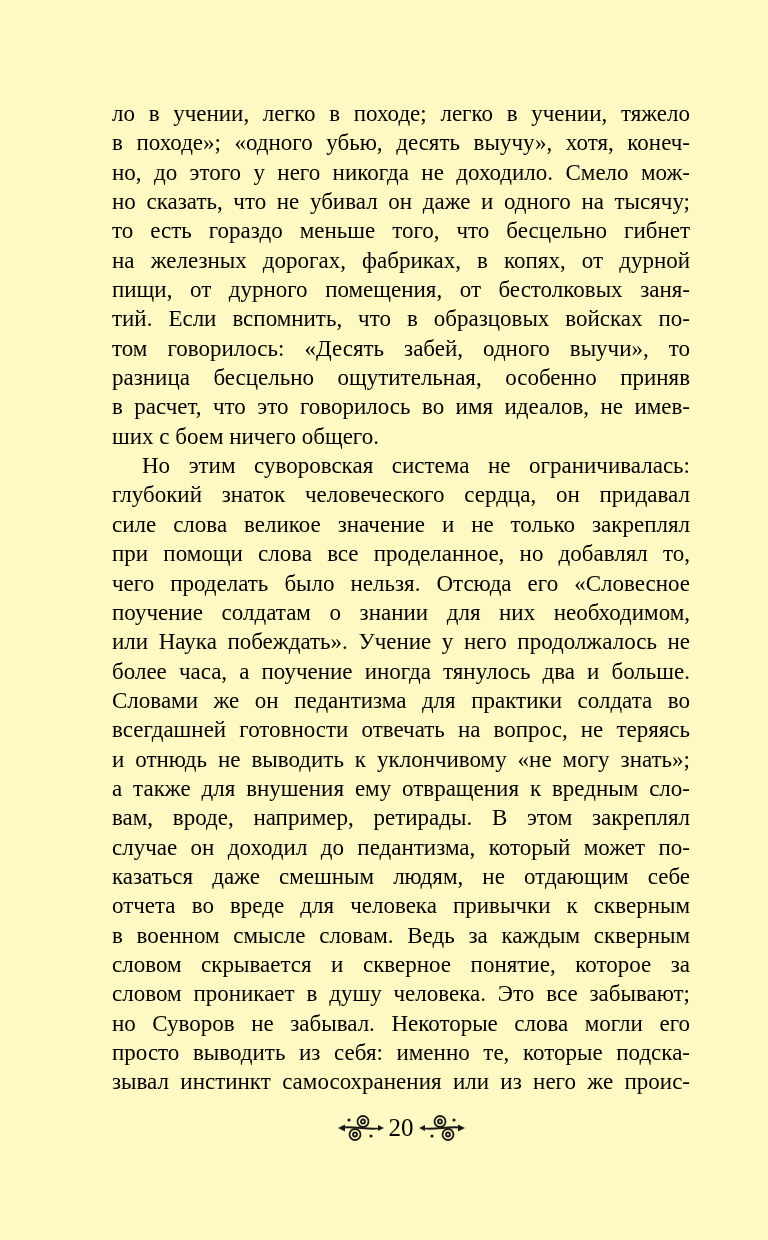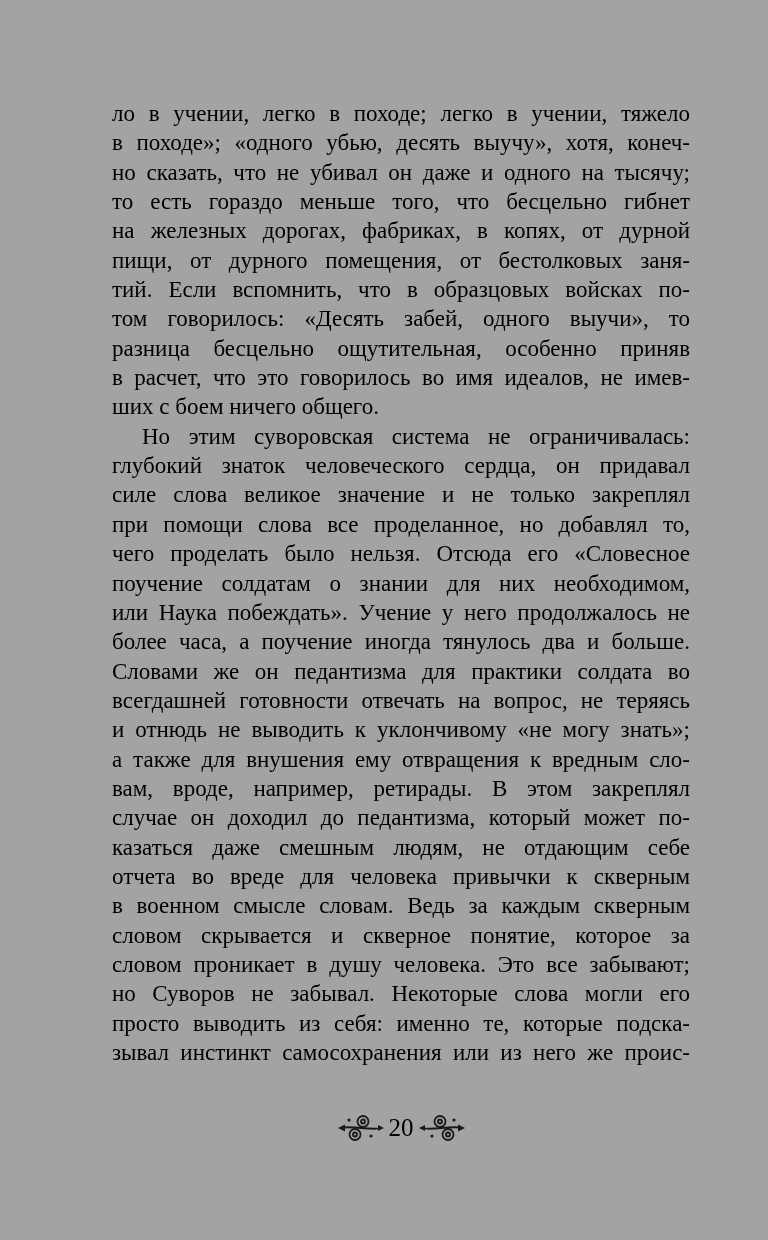--- a/index.html
+++ b/index.html
@@ -4,21 +4,21 @@
 <style>
   html, body {
     margin: 0;
     padding: 0;
     background: #ffffff;
   }
   .page {
     position: relative;
     width: 768px;
     height: 1240px;
-    background: #a3a3a3;
+    background: #fef9c3;
     overflow: hidden;
     font-family: "Liberation Serif", serif;
     color: #000000;
   }
   .text-block {
     position: absolute;
     left: 112px;
     top: 99px;
     width: 578px;
   }
@@ -52,20 +52,21 @@
   .orn.mirror svg { transform: scaleX(-1); }
 </style>
 </head>
 <body>
 
 <div class="page">
 
   <div class="text-block" id="text-block">
       <div class="line">ло в учении, легко в походе; легко в учении, тяжело</div>
       <div class="line">в походе»; «одного убью, десять выучу», хотя, конеч-</div>
+      <div class="line">но, до этого у него никогда не доходило. Смело мож-</div>
       <div class="line">но сказать, что не убивал он даже и одного на тысячу;</div>
       <div class="line">то есть гораздо меньше того, что бесцельно гибнет</div>
       <div class="line">на железных дорогах, фабриках, в копях, от дурной</div>
       <div class="line">пищи, от дурного помещения, от бестолковых заня-</div>
       <div class="line">тий. Если вспомнить, что в образцовых войсках по-</div>
       <div class="line">том говорилось: «Десять забей, одного выучи», то</div>
       <div class="line">разница бесцельно ощутительная, особенно приняв</div>
       <div class="line">в расчет, что это говорилось во имя идеалов, не имев-</div>
       <div class="line par-last">ших с боем ничего общего.</div>
       <div class="line indent">Но этим суворовская система не ограничивалась:</div>

